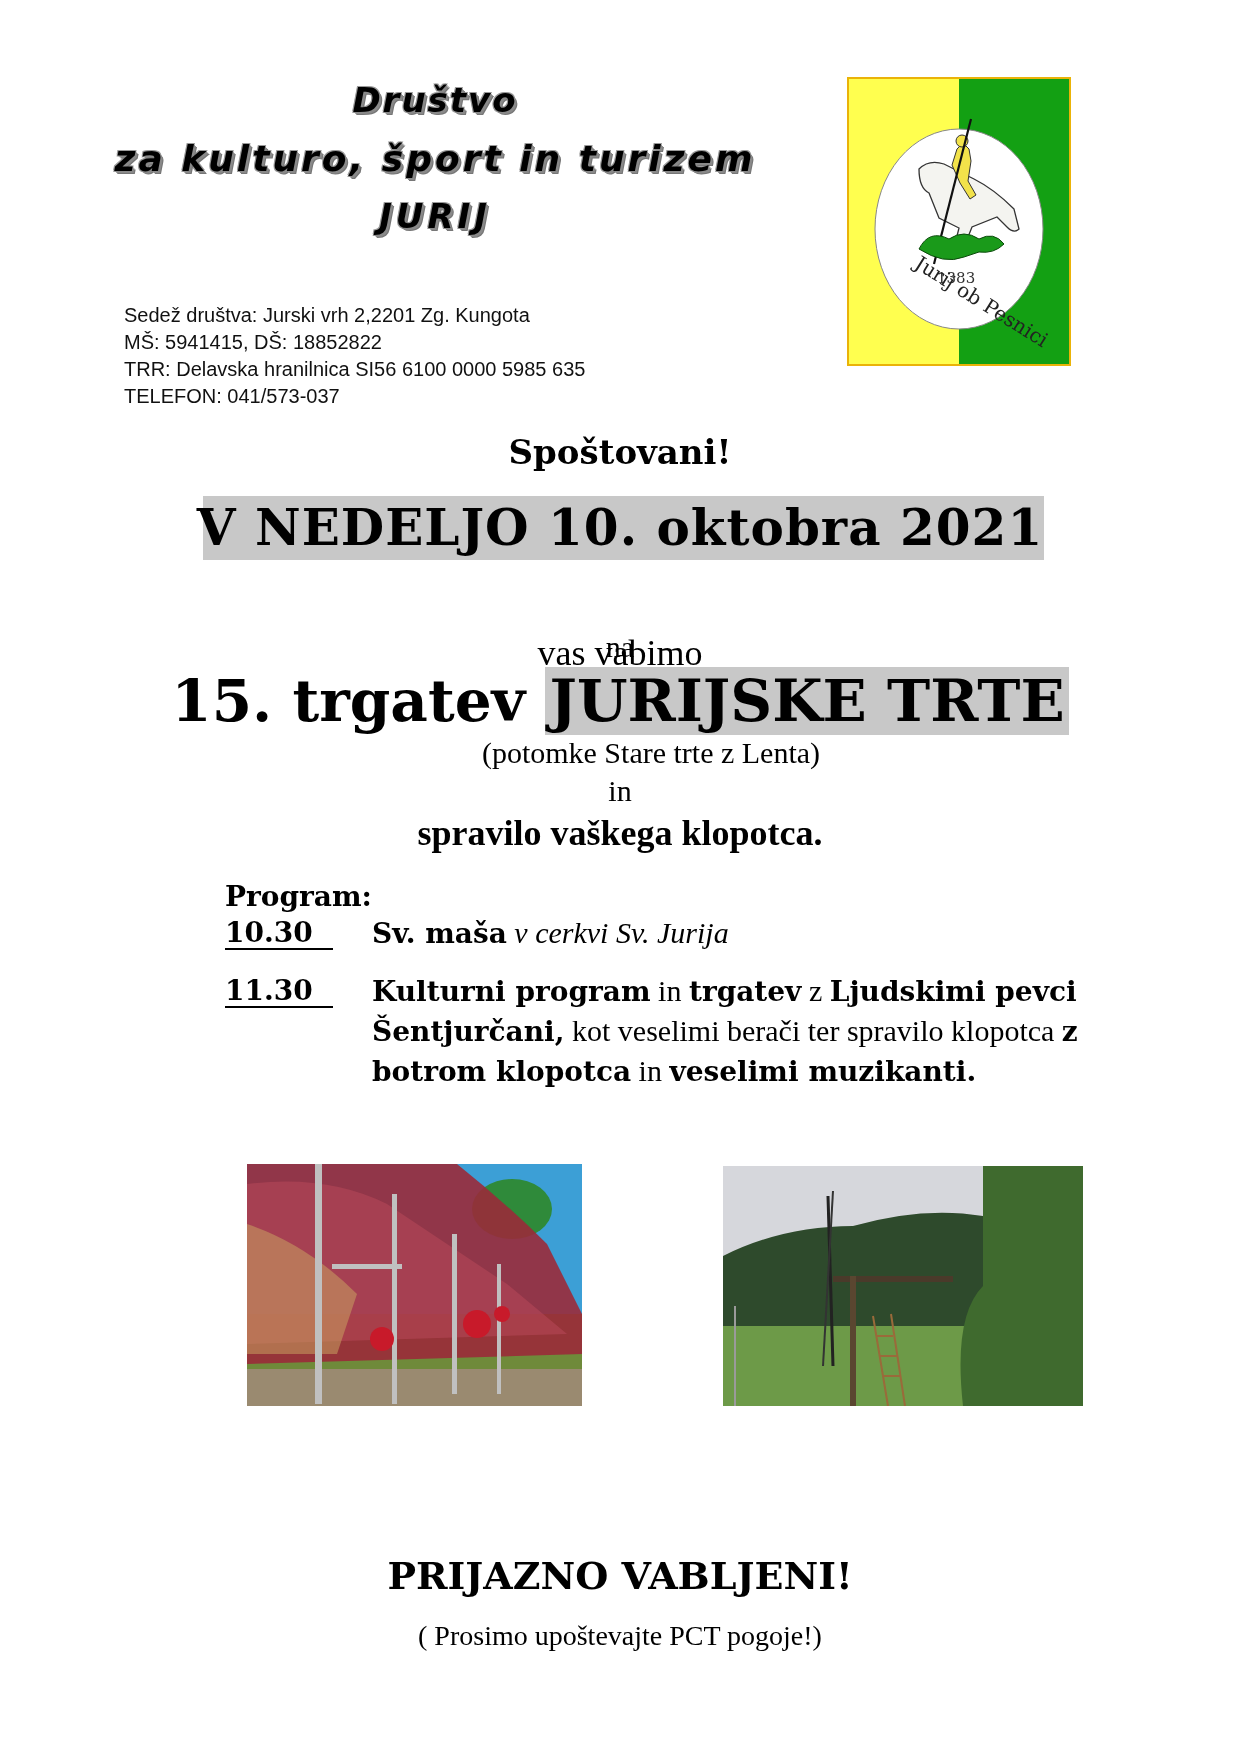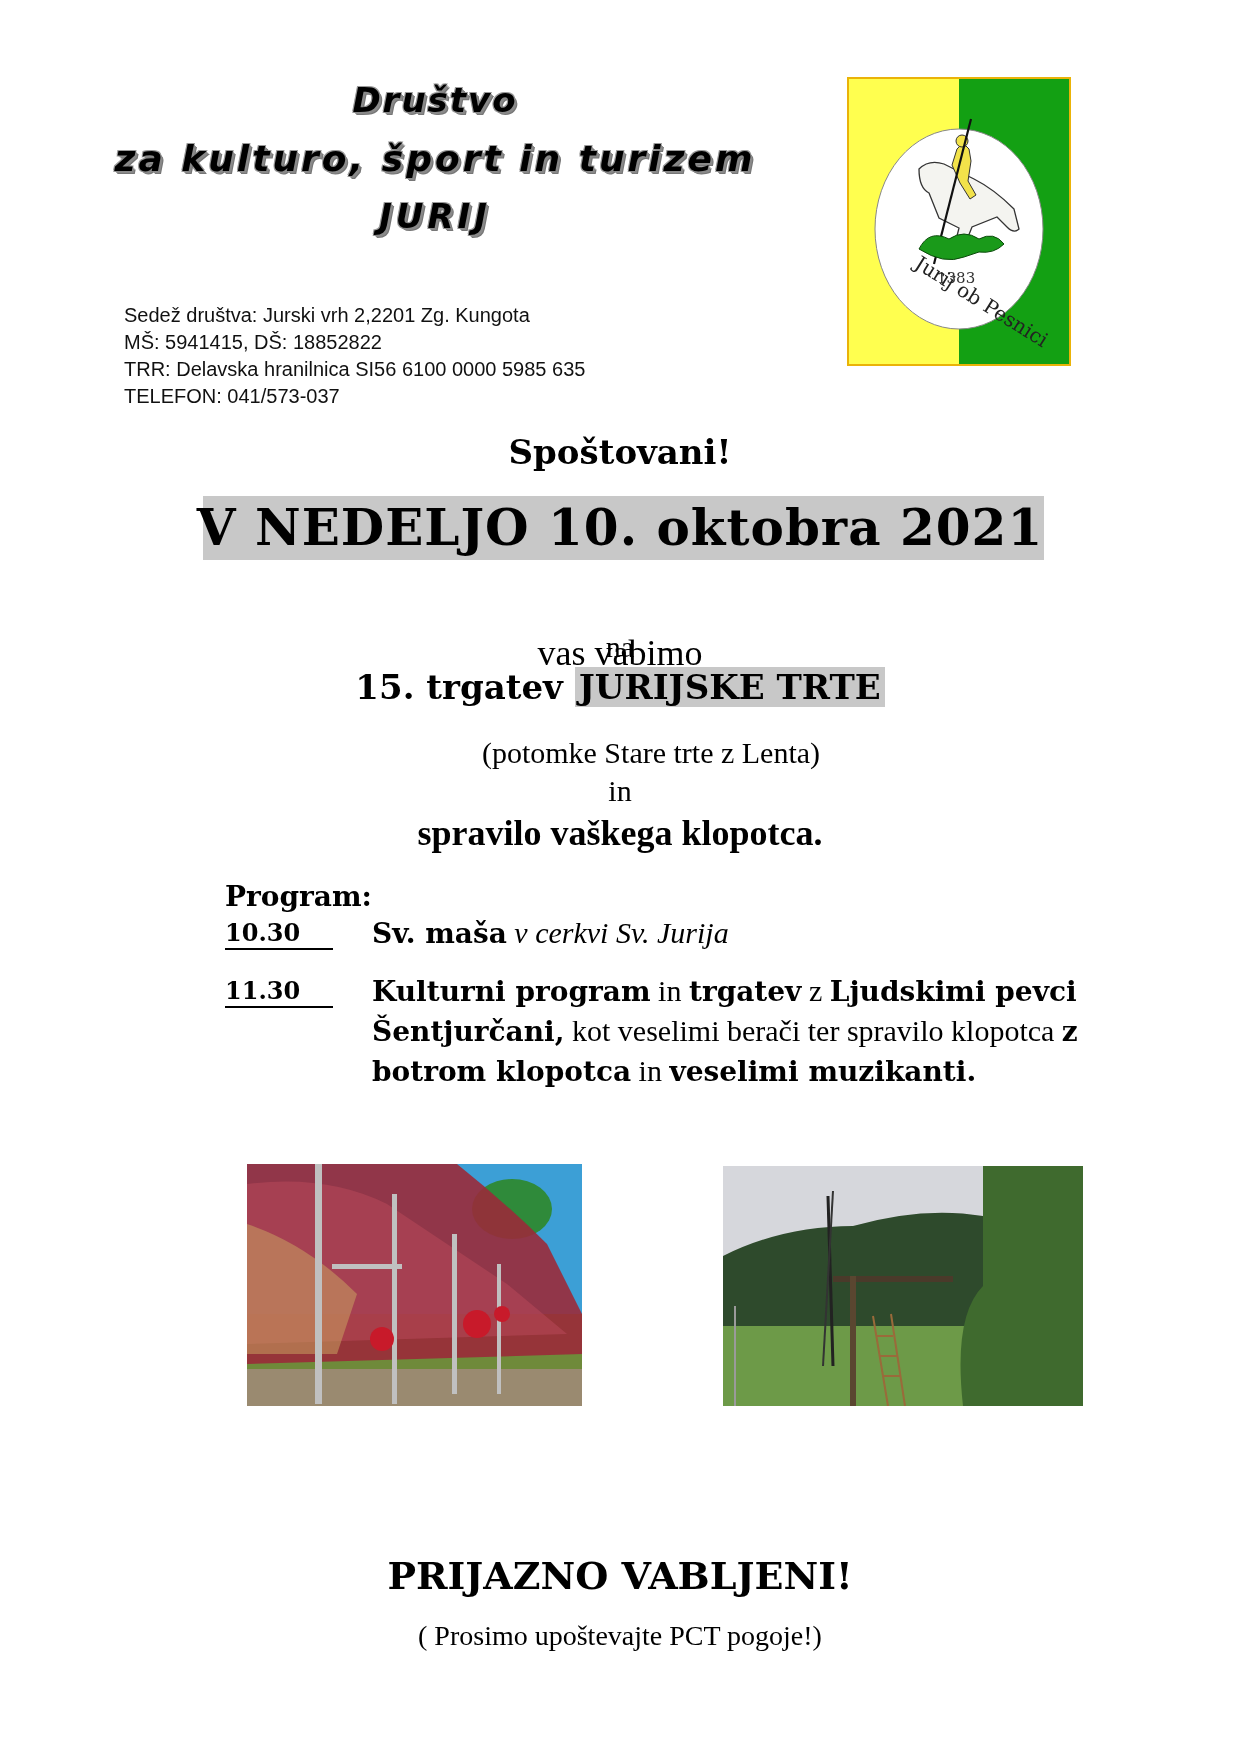--- a/index.html
+++ b/index.html
@@ -21,28 +21,28 @@
   .logo .y { position:absolute; left:0; top:0; width:110px; height:100%; background:#ffff4f; }
   .logo .g { position:absolute; left:110px; top:0; right:0; height:100%; background:#13a013; }
   .logo svg { position:absolute; left:0; top:0; }
 
   .center { position:absolute; left:0; width:1240px; text-align:center; }
   .salute { top:432px; font-size:34px; font-weight:bold; font-family:"DejaVu Serif", serif; }
   .datebox { position:absolute; left:203px; top:496px; width:841px; height:64px; background:#c8c8c8; }
   .date { top:498px; font-size:50px; font-weight:bold; font-family:"DejaVu Serif", serif; letter-spacing:1px; }
   .invite { top:584px; font-size:36px; font-family:"Liberation Serif", serif;margin-top:48px; }
   .na { top:630px; font-size:30px; font-family:"Liberation Serif", serif; }
-  .event { top:667px; font-size:34px; font-weight:bold; font-family:"DejaVu Serif", serif; }
+  .event { top:667px; font-size:58px; font-weight:bold; font-family:"DejaVu Serif", serif; }
   .event .hl { background:#c8c8c8; padding:0 4px; }
   .sub { top:736px; font-size:30px; font-family:"Liberation Serif", serif;padding-left:31px; }
   .in { top:774px; font-size:30px; font-family:"Liberation Serif", serif; }
   .event2 { top:812px; font-size:36px; font-weight:bold; font-family:Liberation Serif, serif; }
 
   .prog-title { position:absolute; left:225px; top:880px; font-size:28px; font-weight:bold; font-family:"DejaVu Serif", serif; }
-  .prog-time { position:absolute; left:225px; font-size:24px; font-weight:bold; font-family:"DejaVu Serif", serif; width:108px; border-bottom:2px solid #000; line-height:30px; }
+  .prog-time { position:absolute; left:225px; font-size:28px; font-weight:bold; font-family:"DejaVu Serif", serif; width:108px; border-bottom:2px solid #000; line-height:30px; }
   .prog-text { position:absolute; left:372px; width:710px; font-size:28px; font-family:"DejaVu Serif", serif; line-height:39px; }
   .prog-text b { font-weight:bold; }
   .prog-text i { font-style:italic; font-family:"Liberation Serif", serif; font-size:30px; }
   .prog-text .n { font-family:"Liberation Serif", serif; font-size:30px; }
 
   
   .photo { position:absolute; overflow:hidden; }
   .photo1 { left:247px; top:1164px; width:335px; height:242px; background:linear-gradient(180deg,#3fa0d8 0%,#5cb8e0 25%,#7aa040 60%,#8a9060 100%); }
   .photo2 { left:723px; top:1166px; width:360px; height:240px; background:linear-gradient(180deg,#d8d8dc 0%,#c4c6cc 25%,#3f5a3a 40%,#2f4a2a 60%,#6f9a4a 80%,#5a8040 100%); }
 

